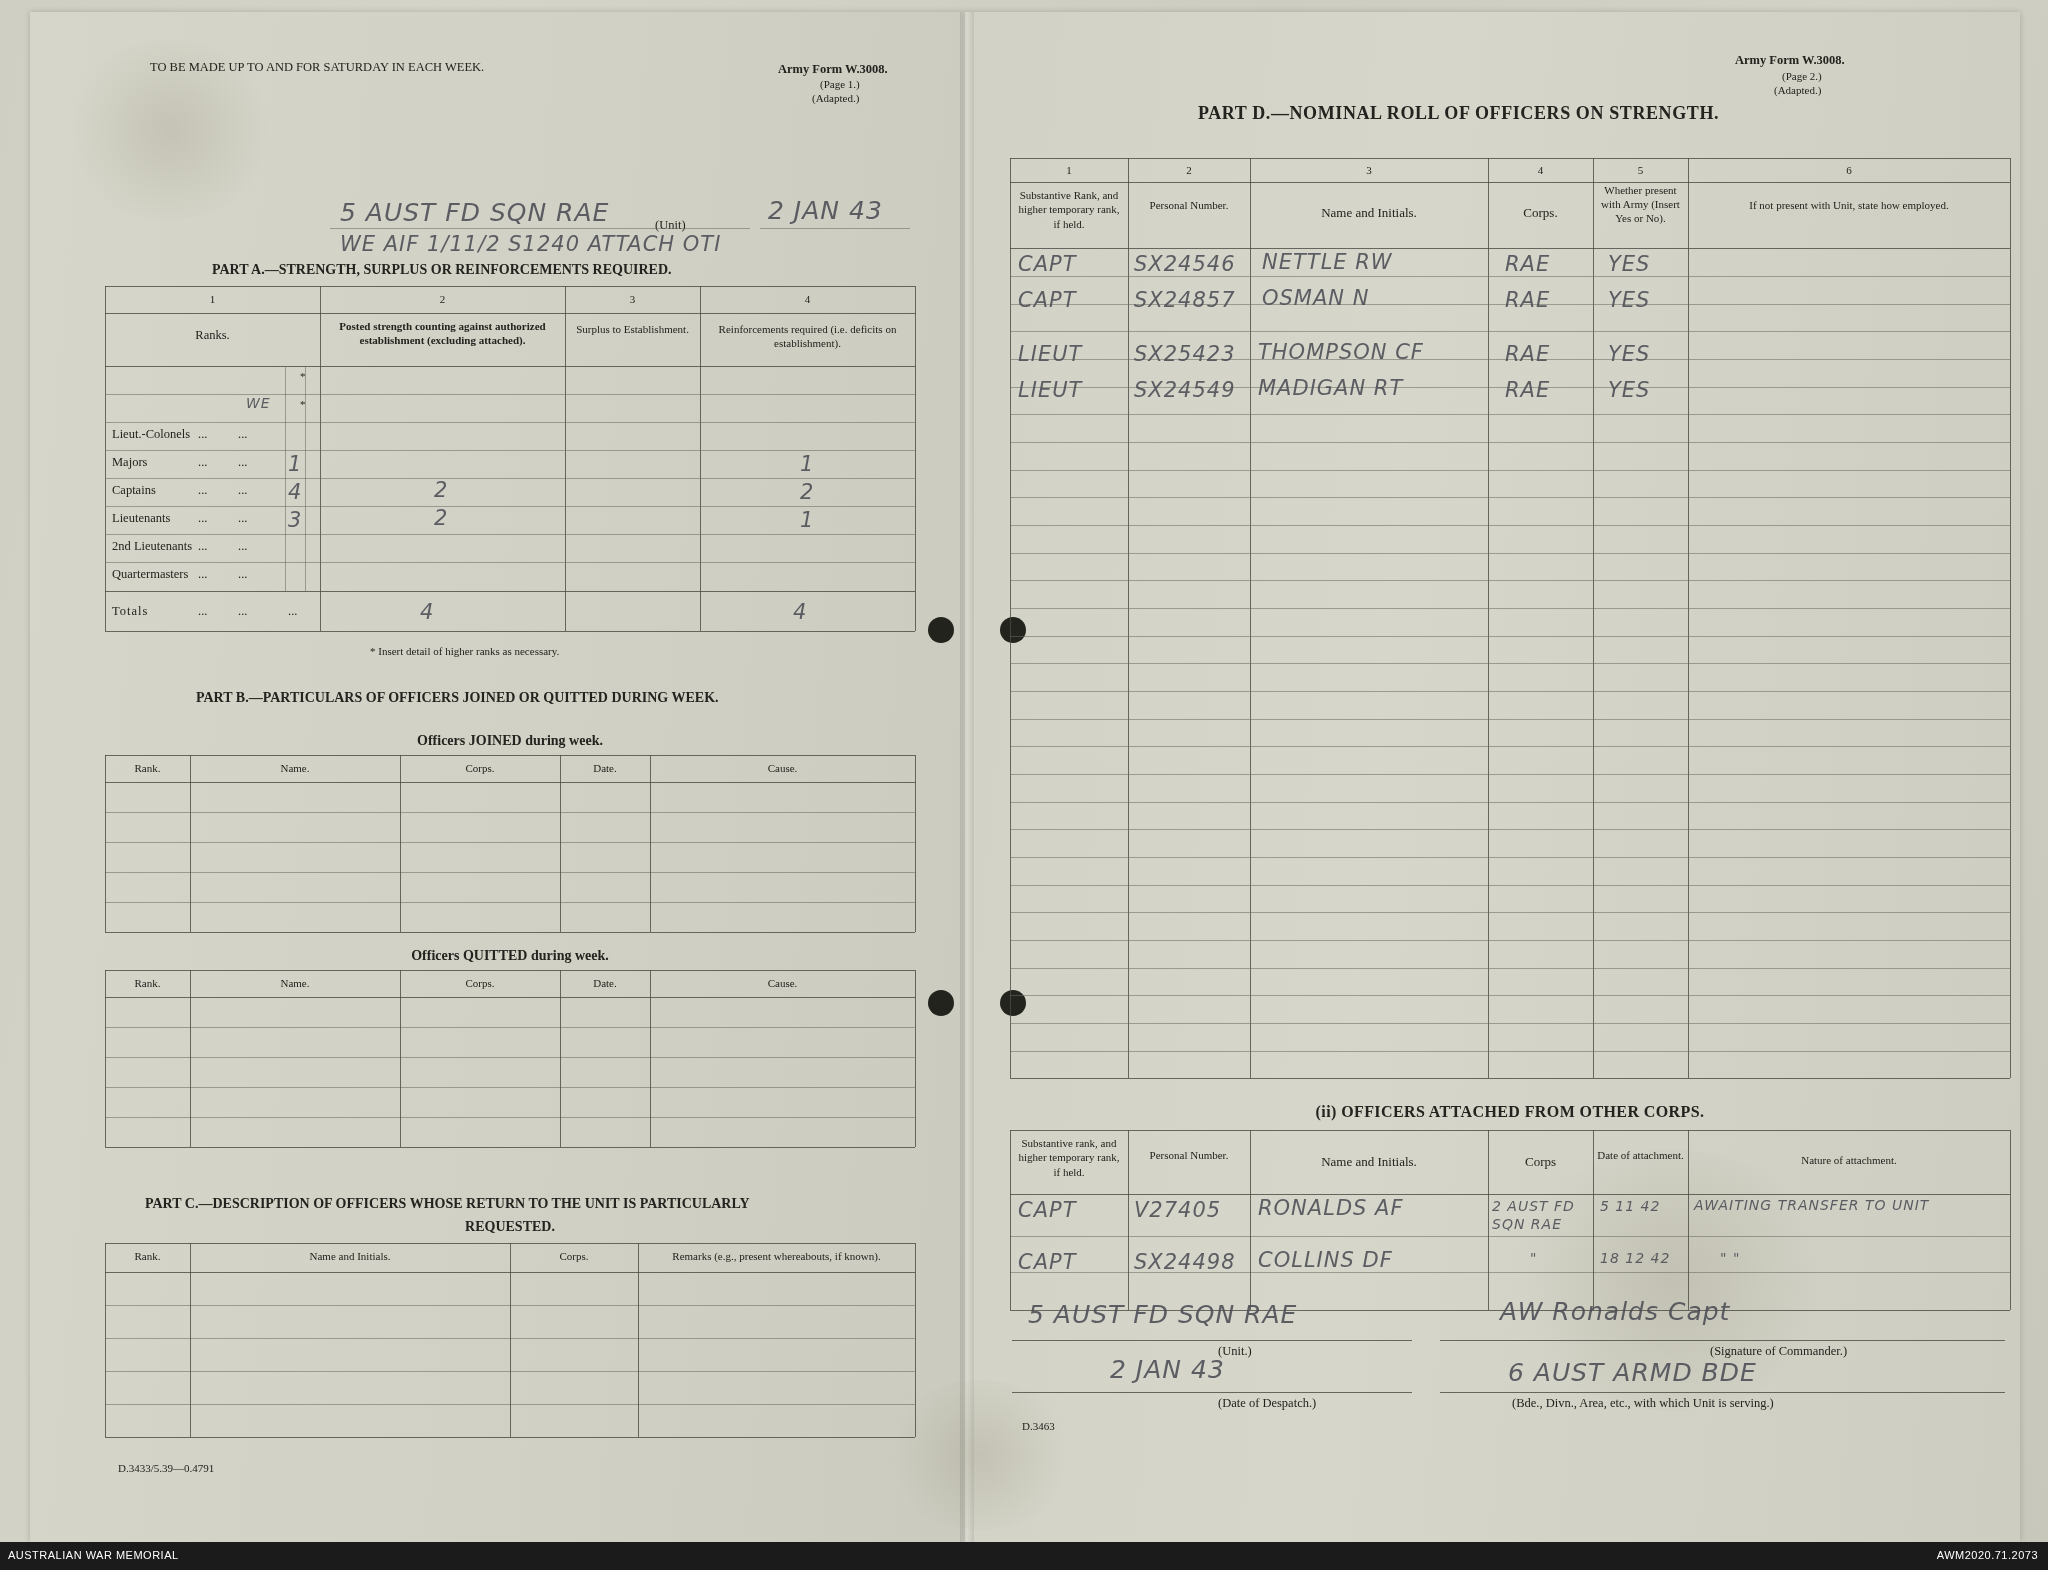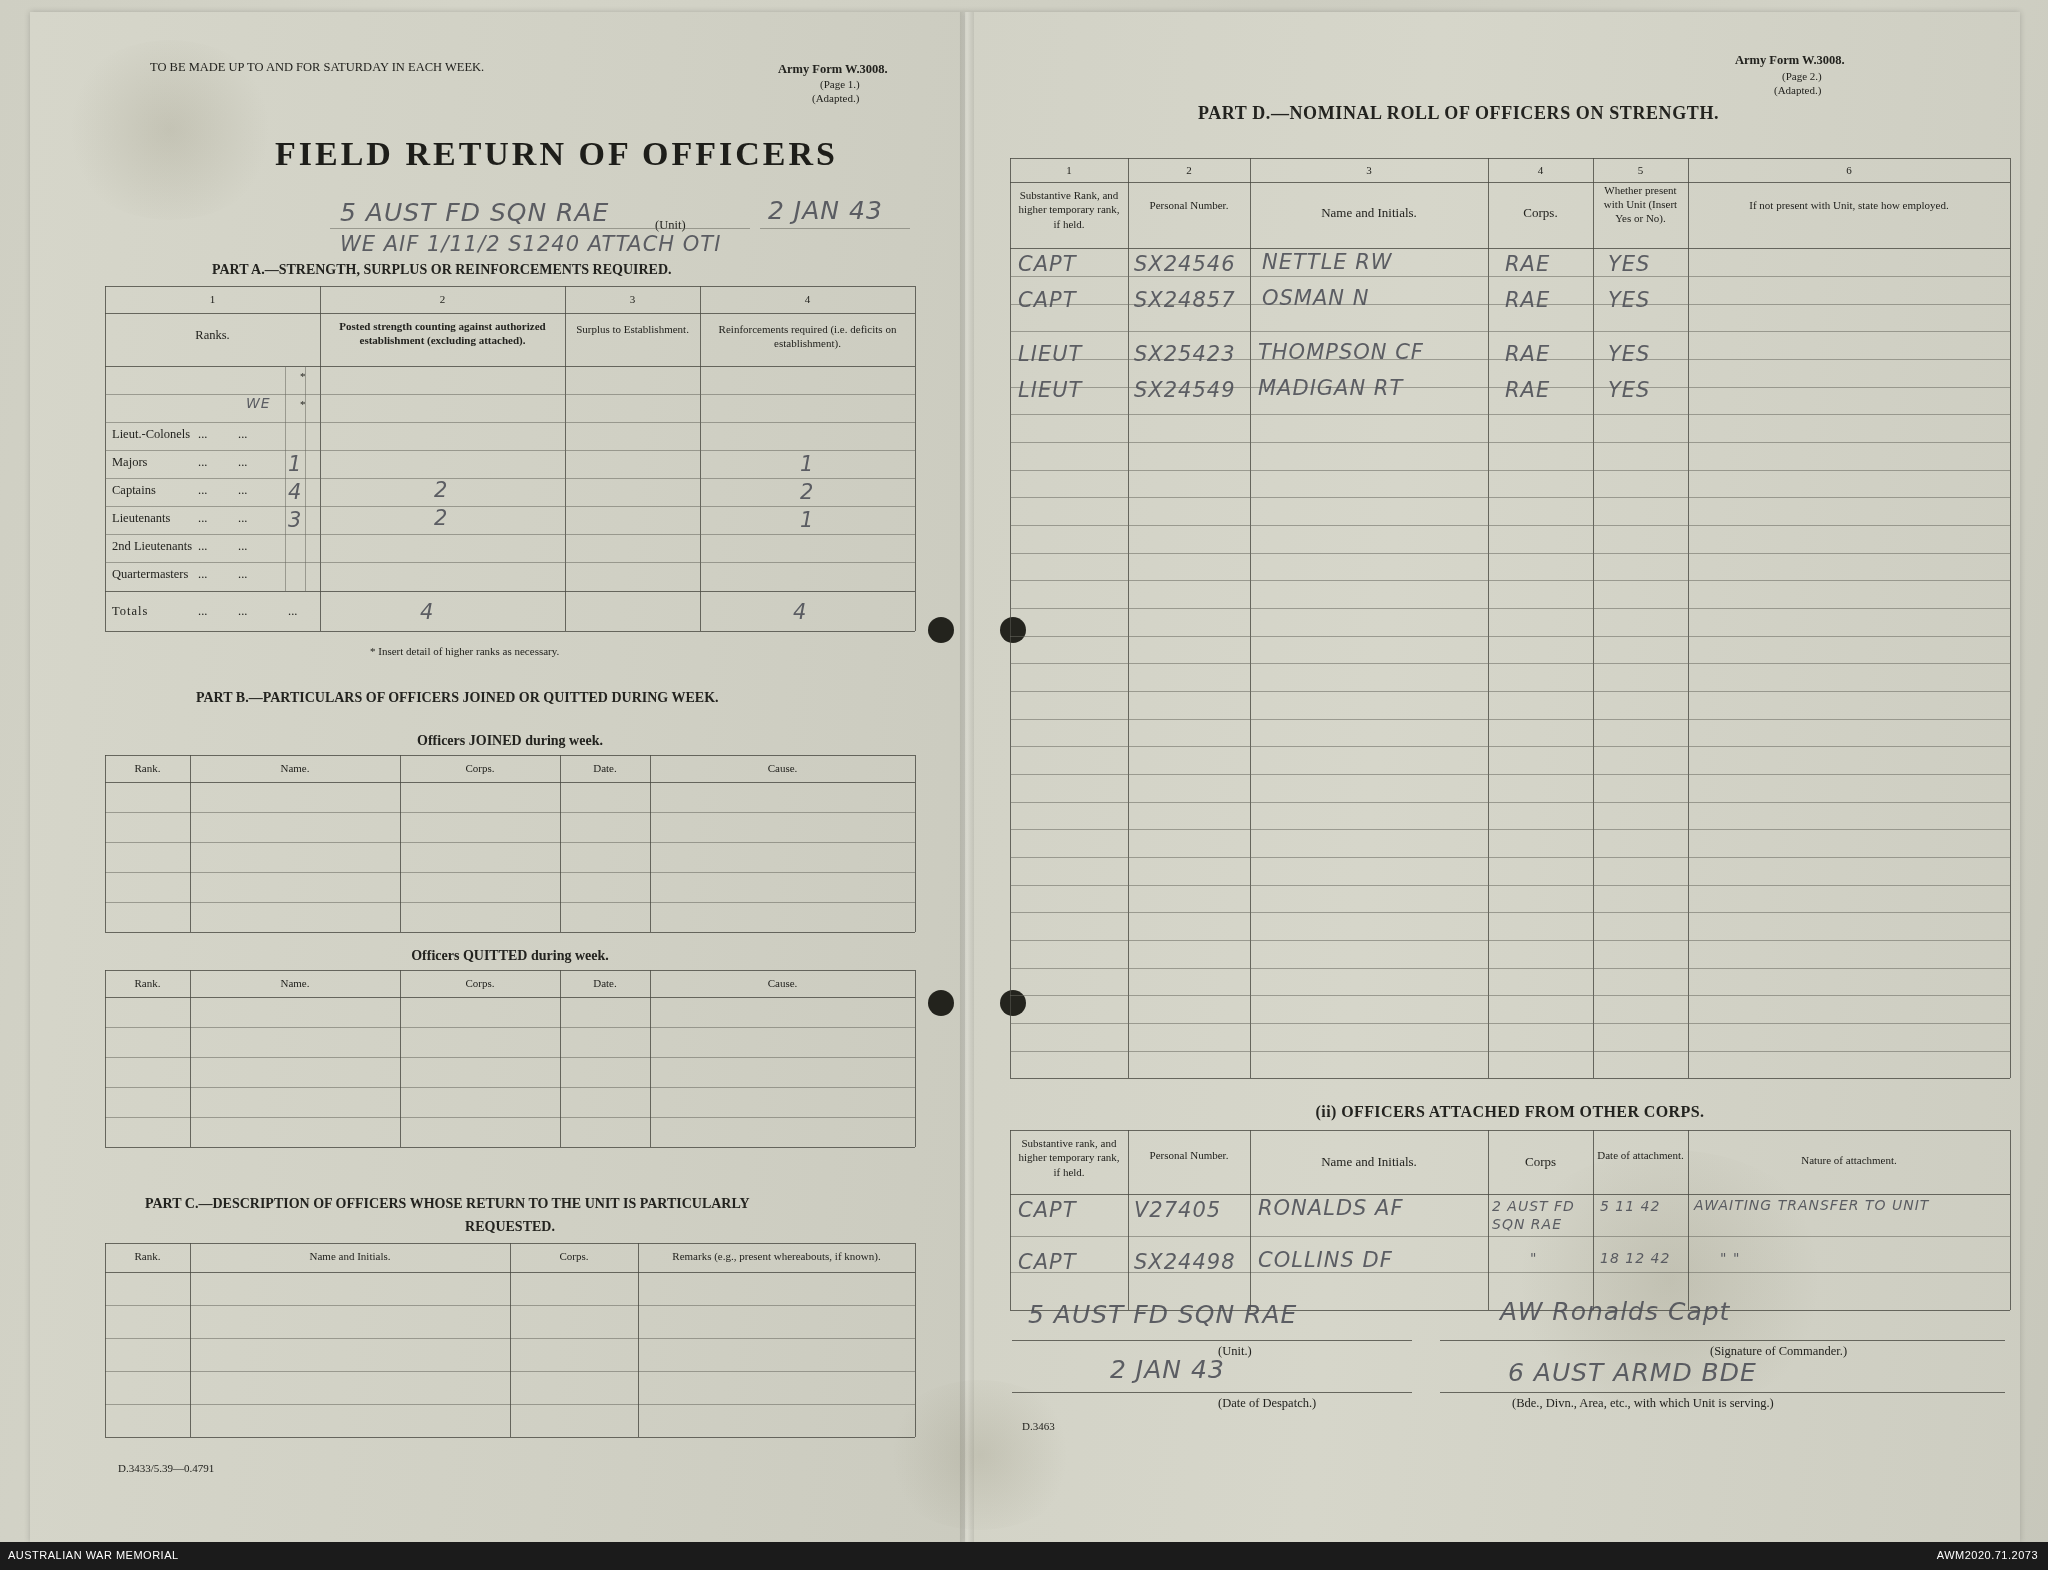--- a/index.html
+++ b/index.html
@@ -87,21 +87,20 @@
 
   <div class="stain" style="left:60px;top:40px;width:220px;height:180px;"></div>
   <div class="stain" style="left:1500px;top:1150px;width:340px;height:260px;"></div>
   <div class="stain" style="left:880px;top:1380px;width:200px;height:150px;"></div>
 
   <div class="txt sm" style="left:122px;top:60px;margin-left:28px;">TO BE MADE UP TO AND FOR SATURDAY IN EACH WEEK.</div>
   <div class="txt sm bold" style="left:778px;top:62px;">Army Form W.3008.</div>
   <div class="txt tiny" style="left:820px;top:78px;">(Page 1.)</div>
   <div class="txt tiny" style="left:812px;top:92px;">(Adapted.)</div>
 
-  <div class="title" style="left:275px;top:135px;">FIELD RETURN OF OFFICERS</div>
 
   <div class="hw hw-lg" style="left:340px;top:198px;">5 AUST FD SQN RAE</div>
   <div class="txt sm" style="left:655px;top:218px;">(Unit)</div>
   <div class="hw hw-lg" style="left:768px;top:196px;">2 JAN 43</div>
   <div class="hw hw-md" style="left:340px;top:232px;">WE AIF 1/11/2  S1240 ATTACH OTI</div>
   <div class="rule" style="left:330px;top:228px;width:420px;"></div>
   <div class="rule" style="left:760px;top:228px;width:150px;"></div>
 
   <div class="txt md bold" style="left:212px;top:262px;">PART A.—STRENGTH, SURPLUS OR REINFORCEMENTS REQUIRED.</div>
 
@@ -277,21 +276,21 @@
   <div class="txt tiny center" style="left:1128px;top:164px;width:122px;">2</div>
   <div class="txt tiny center" style="left:1250px;top:164px;width:238px;">3</div>
   <div class="txt tiny center" style="left:1488px;top:164px;width:105px;">4</div>
   <div class="txt tiny center" style="left:1593px;top:164px;width:95px;">5</div>
   <div class="txt tiny center" style="left:1688px;top:164px;width:322px;">6</div>
 
   <div class="txt tiny center" style="left:1014px;top:188px;width:110px;line-height:1.3;">Substantive Rank, and higher temporary rank, if held.</div>
   <div class="txt tiny center" style="left:1132px;top:198px;width:114px;line-height:1.3;">Personal Number.</div>
   <div class="txt center" style="left:1254px;top:205px;width:230px;font-size:13px;">Name and Initials.</div>
   <div class="txt center" style="left:1492px;top:205px;width:97px;font-size:13px;">Corps.</div>
-  <div class="txt tiny center" style="left:1597px;top:184px;width:87px;line-height:1.25;">Whether present with Unit (Insert Yes or No).</div>
+  <div class="txt tiny center" style="left:1597px;top:184px;width:87px;line-height:1.25;">Whether present with Army (Insert Yes or No).</div>
   <div class="txt tiny center" style="left:1692px;top:198px;width:314px;line-height:1.3;">If not present with Unit, state how employed.</div>
 
   <div class="rule" style="left:1010px;top:276px;width:1000px;"></div>
   <div class="rule" style="left:1010px;top:304px;width:1000px;"></div>
   <div class="rule" style="left:1010px;top:331px;width:1000px;"></div>
   <div class="rule" style="left:1010px;top:359px;width:1000px;"></div>
   <div class="rule" style="left:1010px;top:387px;width:1000px;"></div>
   <div class="rule" style="left:1010px;top:414px;width:1000px;"></div>
   <div class="rule" style="left:1010px;top:442px;width:1000px;"></div>
   <div class="rule" style="left:1010px;top:470px;width:1000px;"></div>

